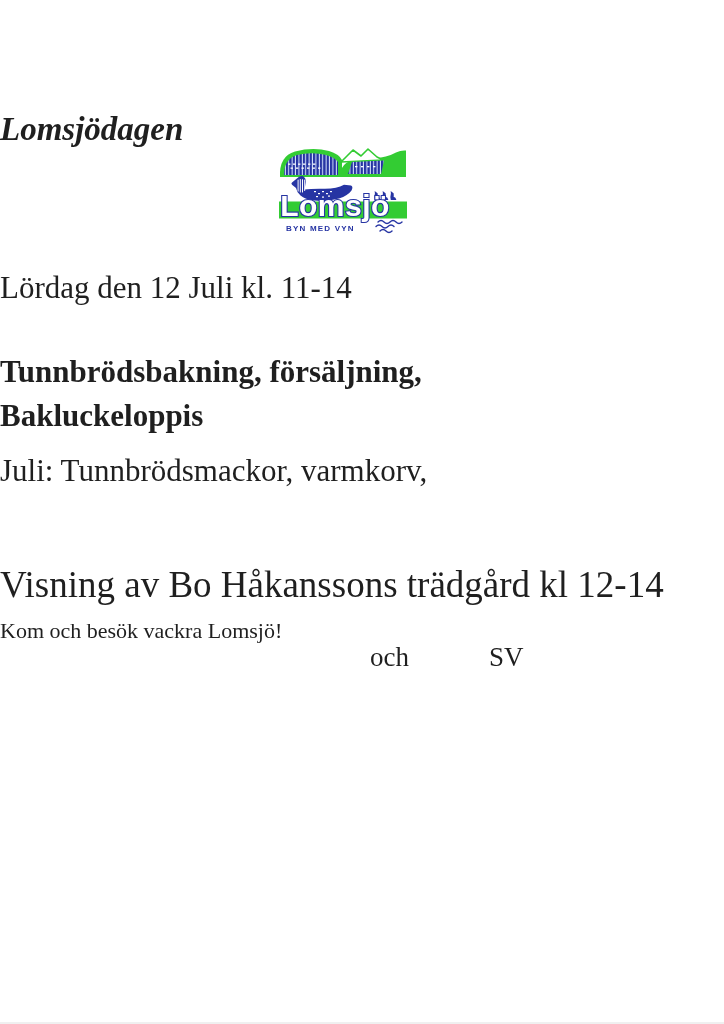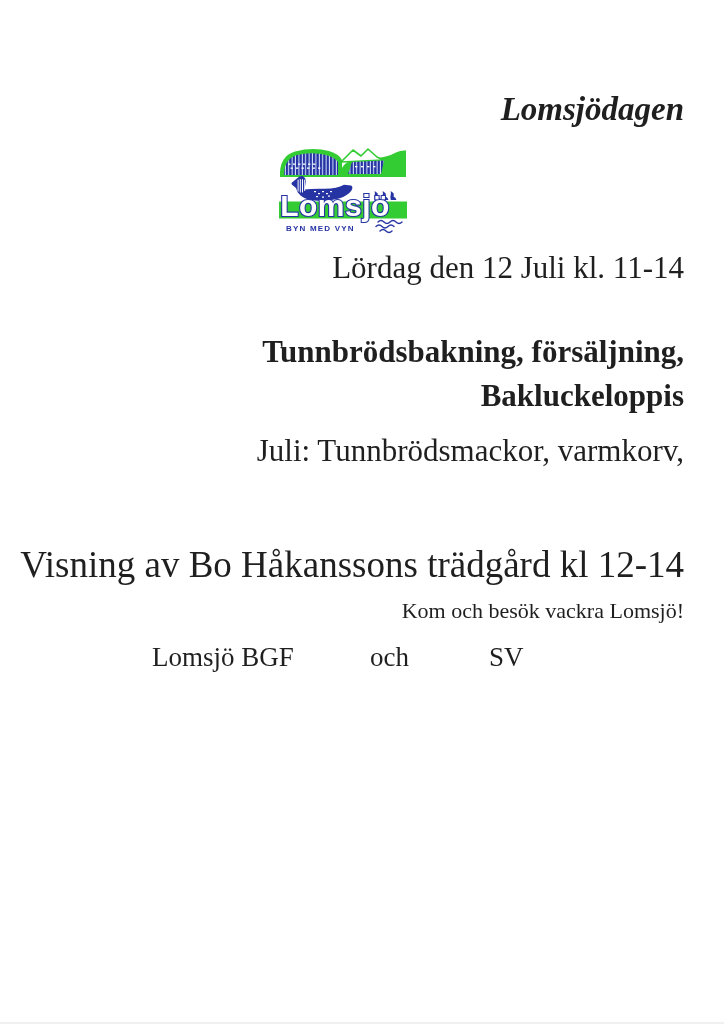--- a/index.html
+++ b/index.html
@@ -8,23 +8,24 @@
     background: #ffffff;
     position: relative;
     overflow: hidden;
     font-family: "Liberation Serif", "DejaVu Serif", serif;
     color: #1f1f1f;
   }
   .page { position: absolute; inset: 0; background: #ffffff; }
   .line {
     position: absolute;
     left: 0; width: 684px;
-    text-align: right;
+    text-align: left;
     line-height: 1;
     white-space: nowrap;
+    margin-top: 20px;
   }
   .t-title { top: 93px; font-size: 33px; font-weight: bold; font-style: italic; }
   .t-date  { top: 252px; font-size: 31px; }
   .t-act1  { top: 336px; font-size: 31px; font-weight: bold; }
   .t-act2  { top: 380px; font-size: 31px; font-weight: bold; }
   .t-fika1 { top: 435px; font-size: 31px; }
   .t-fika2 { top: 491px; font-size: 31px; }
   .t-gard  { top: 546px; font-size: 37px; }
   .t-welc  { top: 600px; font-size: 22px; }
   .org-row { position: absolute; top: 644px; left: 0; width: 724px; height: 30px; }
@@ -129,19 +130,18 @@
   </div>
 
   <div class="line t-date">Lördag den 12 Juli kl. 11-14</div>
   <div class="line t-act1">Tunnbrödsbakning, försäljning,</div>
   <div class="line t-act2">Bakluckeloppis</div>
   <div class="line t-fika1">Juli: Tunnbrödsmackor, varmkorv,</div>
   <div class="line t-gard">Visning av Bo Håkanssons trädgård kl 12-14</div>
   <div class="line t-welc">Kom och besök vackra Lomsjö!</div>
 
   <div class="org-row">
-    <span class="org-left">Lomsjö BGF</span>
     <span class="org-mid">och</span>
     <span class="org-right">SV</span>
   </div>
 
   <div class="bottom-edge"></div>
 </div>
 
 </body></html>

